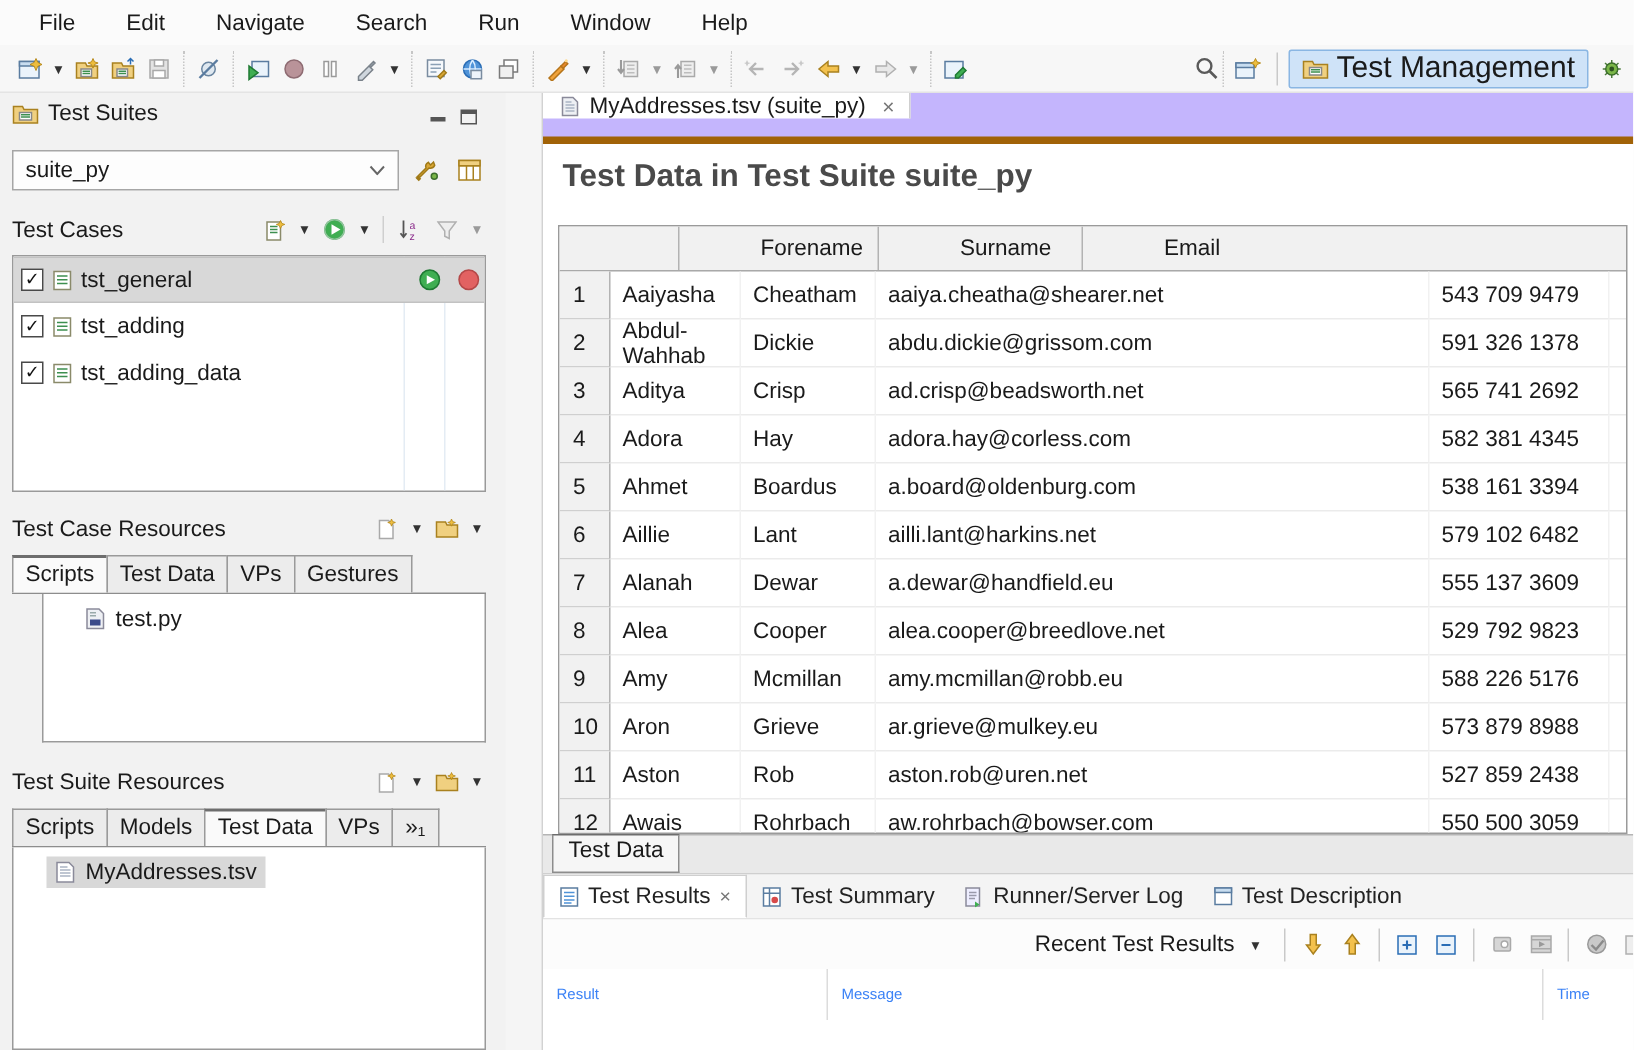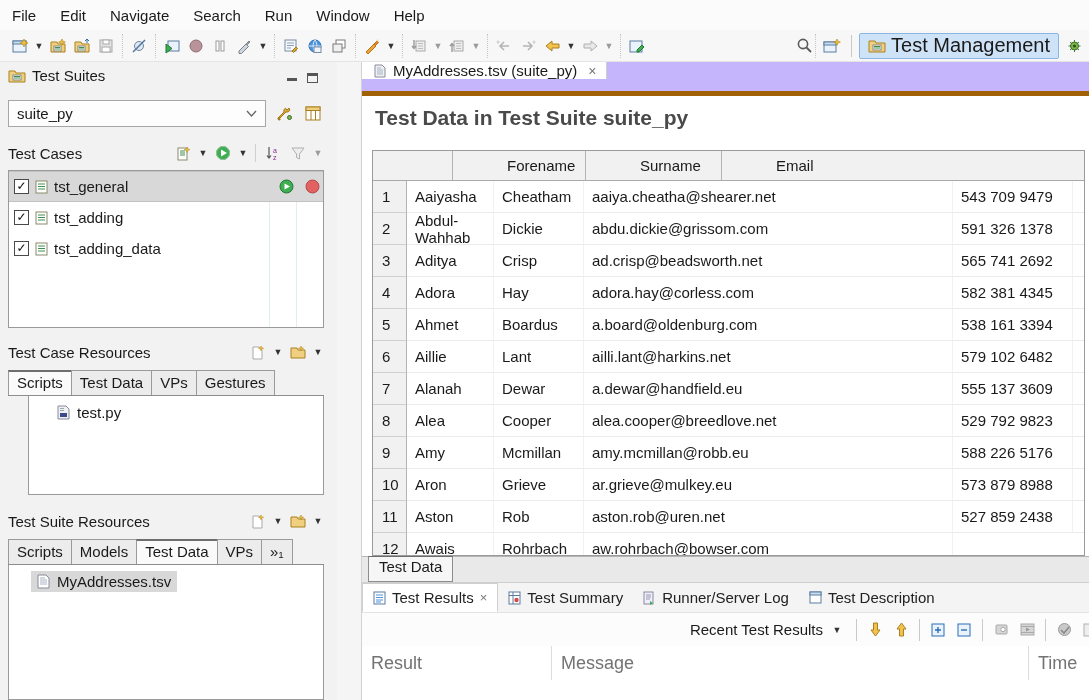--- a/index.html
+++ b/index.html
@@ -1,21 +1,21 @@
 <!DOCTYPE html>
 <html><head>
 <meta charset="utf-8">
 <style>
   * { margin:0; padding:0; box-sizing:border-box; }
   html,body { width:1089px; height:700px; overflow:hidden; background:#fff;
     font-family:"Liberation Sans", sans-serif; color:#1a1a1a; }
   .app { width:1089px; height:700px; display:flex; flex-direction:column; background:#f5f5f5; }
 
   
-  .menubar { height:30px; display:flex; align-items:center; gap:24px; padding-left:12px;
+  .menubar { height:30px; display:flex; align-items:center; gap:34px; padding-left:26px;
     background:#fbfbfb; font-size:15px; }
   .menubar span { cursor:default; }
 
   
   .toolbar { height:32px; display:flex; align-items:center; background:#f7f7f7;
     border-bottom:1px solid #e4e4e4; padding:0 4px; }
   .tgroup { display:flex; align-items:center; gap:2px; padding:0 5px; border-left:1px dotted #c6c6c6; height:24px; }
   .tgroup:first-child { border-left:none; }
   .tbtn { width:22px; height:22px; display:flex; align-items:center; justify-content:center; border-radius:2px; }
   .dd { font-size:9px; color:#333; width:12px; text-align:center; }
@@ -92,21 +92,21 @@
 
   
   .bottom { flex:1; display:flex; flex-direction:column; border-top:1px solid #cfcfcf; background:#fff; overflow:hidden; }
   .btabs { height:30px; background:#f4f4f4; display:flex; align-items:stretch; border-bottom:1px solid #e3e3e3; font-size:15px; }
   .btab { display:flex; align-items:center; gap:6px; padding:0 10px; color:#222; }
   .btab.active { background:#fff; border:1px solid #cfcfcf; border-bottom:1px solid #fff; }
   .btab .close { color:#777; font-size:13px; }
   .btoolbar { height:33px; display:flex; align-items:center; justify-content:flex-end; gap:4px;
     padding-right:2px; background:#fcfcfc; font-size:15px; }
   .recent { display:flex; align-items:center; gap:8px; margin-right:6px; }
-  .rheader { height:34px; display:flex; font-size:18px; color:#737373; }
+  .rheader { height:34px; display:flex; font-size:10px; color:#3b82f6; }
   .rh { display:flex; align-items:center; padding-left:9px; border-right:1px solid #dcdcdc; }
   .rh-result { width:190px; flex:none; }
   .rh-message{ width:477px; flex:none; }
   .rh-time { flex:1; border-right:none; }
 
   svg { display:block; }
 </style>
 </head>
 <body>
 
@@ -635,20 +635,21 @@
           <div class="c-sur">Rob</div>
           <div class="c-email">aston.rob@uren.net</div>
           <div class="c-phone">527 859 2438</div>
           <div class="c-fill"></div>
         </div>
         <div class="tr">
           <div class="c-num">12</div>
           <div class="c-fore">Awais</div>
           <div class="c-sur">Rohrbach</div>
           <div class="c-email">aw.rohrbach@bowser.com</div>
+          <div class="c-phone">550 500 3059</div>
           <div class="c-fill"></div>
         </div>
       </div>
 
       <div class="sheet-strip">
         <span class="sheet-tab">Test Data</span>
       </div>
 
       <div class="bottom">
         <div class="btabs">

